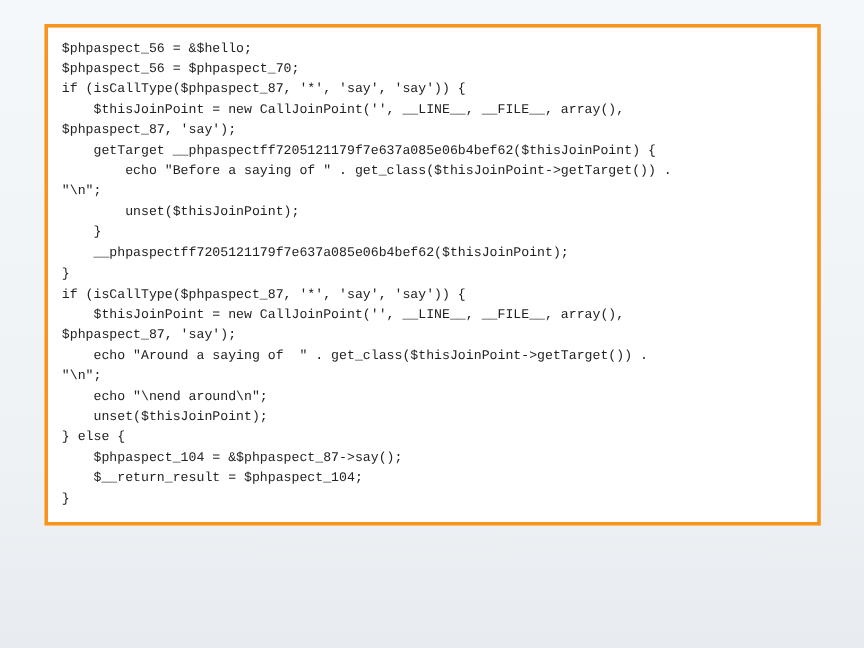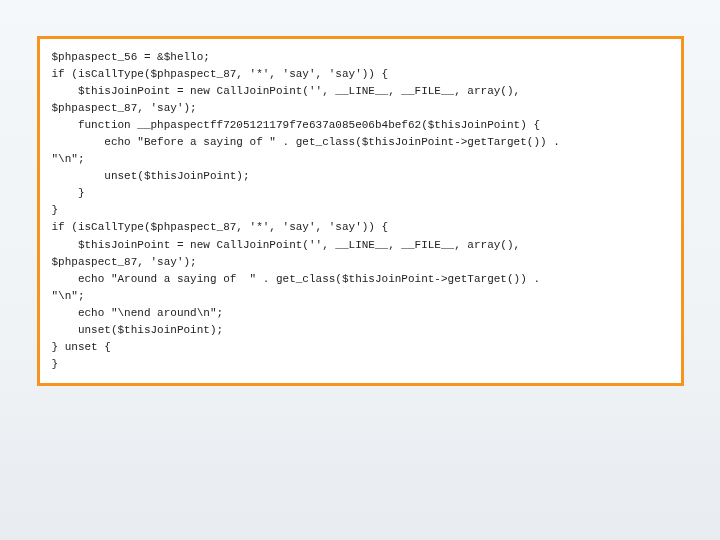--- a/index.html
+++ b/index.html
@@ -8,46 +8,50 @@
     height: 540px;
     background: linear-gradient(to bottom, #f5f8fa 0%, #eef2f5 70%, #e8ecf0 100%);
     font-family: "Courier New", Courier, monospace;
     padding: 20px 30px;
   }
   .code-box {
     border: 3px solid #f7941d;
     background: #ffffff;
     padding: 10px 12px;
     width: 647px;
-    margin: 16px auto;
+    margin: 0 auto;
   }
   .code-line {
     font-size: 11px;
     line-height: 1.55;
     color: #222;
     white-space: pre;
     font-family: "Courier New", Courier, monospace;
   }
 </style>
 </head>
 <body>
 
 <div class="code-box">
   <div class="code-line">$phpaspect_56 = &amp;$hello;</div>
+  <div class="code-line">$phpaspect_56 = $phpaspect_70;</div>
   <div class="code-line">if (isCallType($phpaspect_87, '*', 'say', 'say')) {</div>
   <div class="code-line">    $thisJoinPoint = new CallJoinPoint('', __LINE__, __FILE__, array(),</div>
   <div class="code-line">$phpaspect_87, 'say');</div>
-  <div class="code-line">    function __phpaspectff7205121179f7e637a085e06b4bef62($thisJoinPoint) {</div>
+  <div class="code-line">    getTarget __phpaspectff7205121179f7e637a085e06b4bef62($thisJoinPoint) {</div>
   <div class="code-line">        echo "Before a saying of " . get_class($thisJoinPoint-&gt;getTarget()) .</div>
   <div class="code-line">"\n";</div>
   <div class="code-line">        unset($thisJoinPoint);</div>
   <div class="code-line">    }</div>
+  <div class="code-line">    __phpaspectff7205121179f7e637a085e06b4bef62($thisJoinPoint);</div>
   <div class="code-line">}</div>
   <div class="code-line">if (isCallType($phpaspect_87, '*', 'say', 'say')) {</div>
   <div class="code-line">    $thisJoinPoint = new CallJoinPoint('', __LINE__, __FILE__, array(),</div>
   <div class="code-line">$phpaspect_87, 'say');</div>
   <div class="code-line">    echo "Around a saying of  " . get_class($thisJoinPoint-&gt;getTarget()) .</div>
   <div class="code-line">"\n";</div>
   <div class="code-line">    echo "\nend around\n";</div>
   <div class="code-line">    unset($thisJoinPoint);</div>
-  <div class="code-line">} unset {</div>
+  <div class="code-line">} else {</div>
+  <div class="code-line">    $phpaspect_104 = &amp;$phpaspect_87-&gt;say();</div>
+  <div class="code-line">    $__return_result = $phpaspect_104;</div>
   <div class="code-line">}</div>
 </div>
 
 </body></html>

